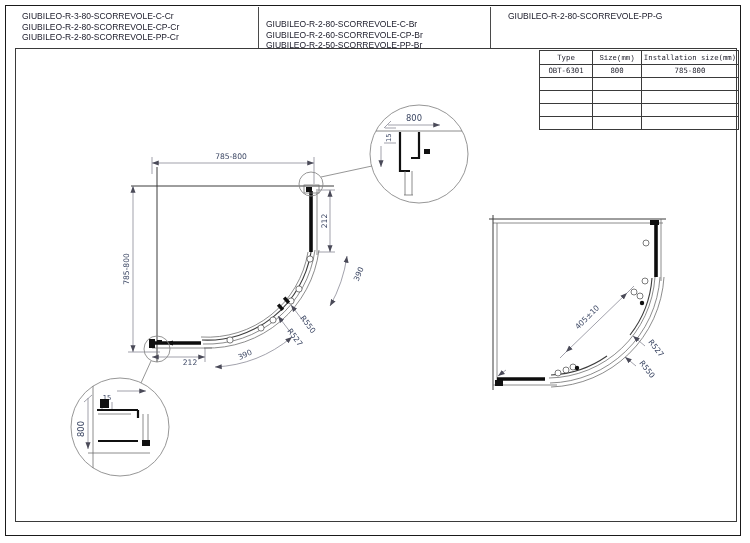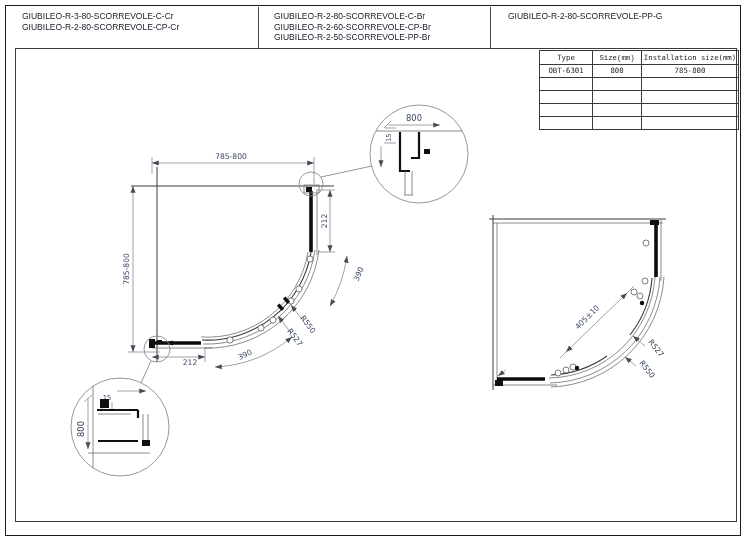--- a/index.html
+++ b/index.html
@@ -36,22 +36,23 @@
 
 <div class="sheet">
   <div class="outer-border"></div>
   <div class="inner-border"></div>
   <div class="vdiv" style="left:258px;"></div>
   <div class="vdiv" style="left:490px;"></div>
 
   <div class="prodcol" style="left:22px;">
     <div>GIUBILEO-R-3-80-SCORREVOLE-C-Cr</div>
     <div>GIUBILEO-R-2-80-SCORREVOLE-CP-Cr</div>
+    <div>GIUBILEO-R-2-80-SCORREVOLE-PP-Cr</div>
   </div>
-  <div class="prodcol" style="left:274px;">
+  <div class="prodcol" style="left:266px;margin-top:8px;">
     <div>GIUBILEO-R-2-80-SCORREVOLE-C-Br</div>
     <div>GIUBILEO-R-2-60-SCORREVOLE-CP-Br</div>
     <div>GIUBILEO-R-2-50-SCORREVOLE-PP-Br</div>
   </div>
   <div class="prodcol" style="left:508px;">
     <div>GIUBILEO-R-2-80-SCORREVOLE-PP-G</div>
   </div>
 
   <table class="spec-table">
     <tbody>

